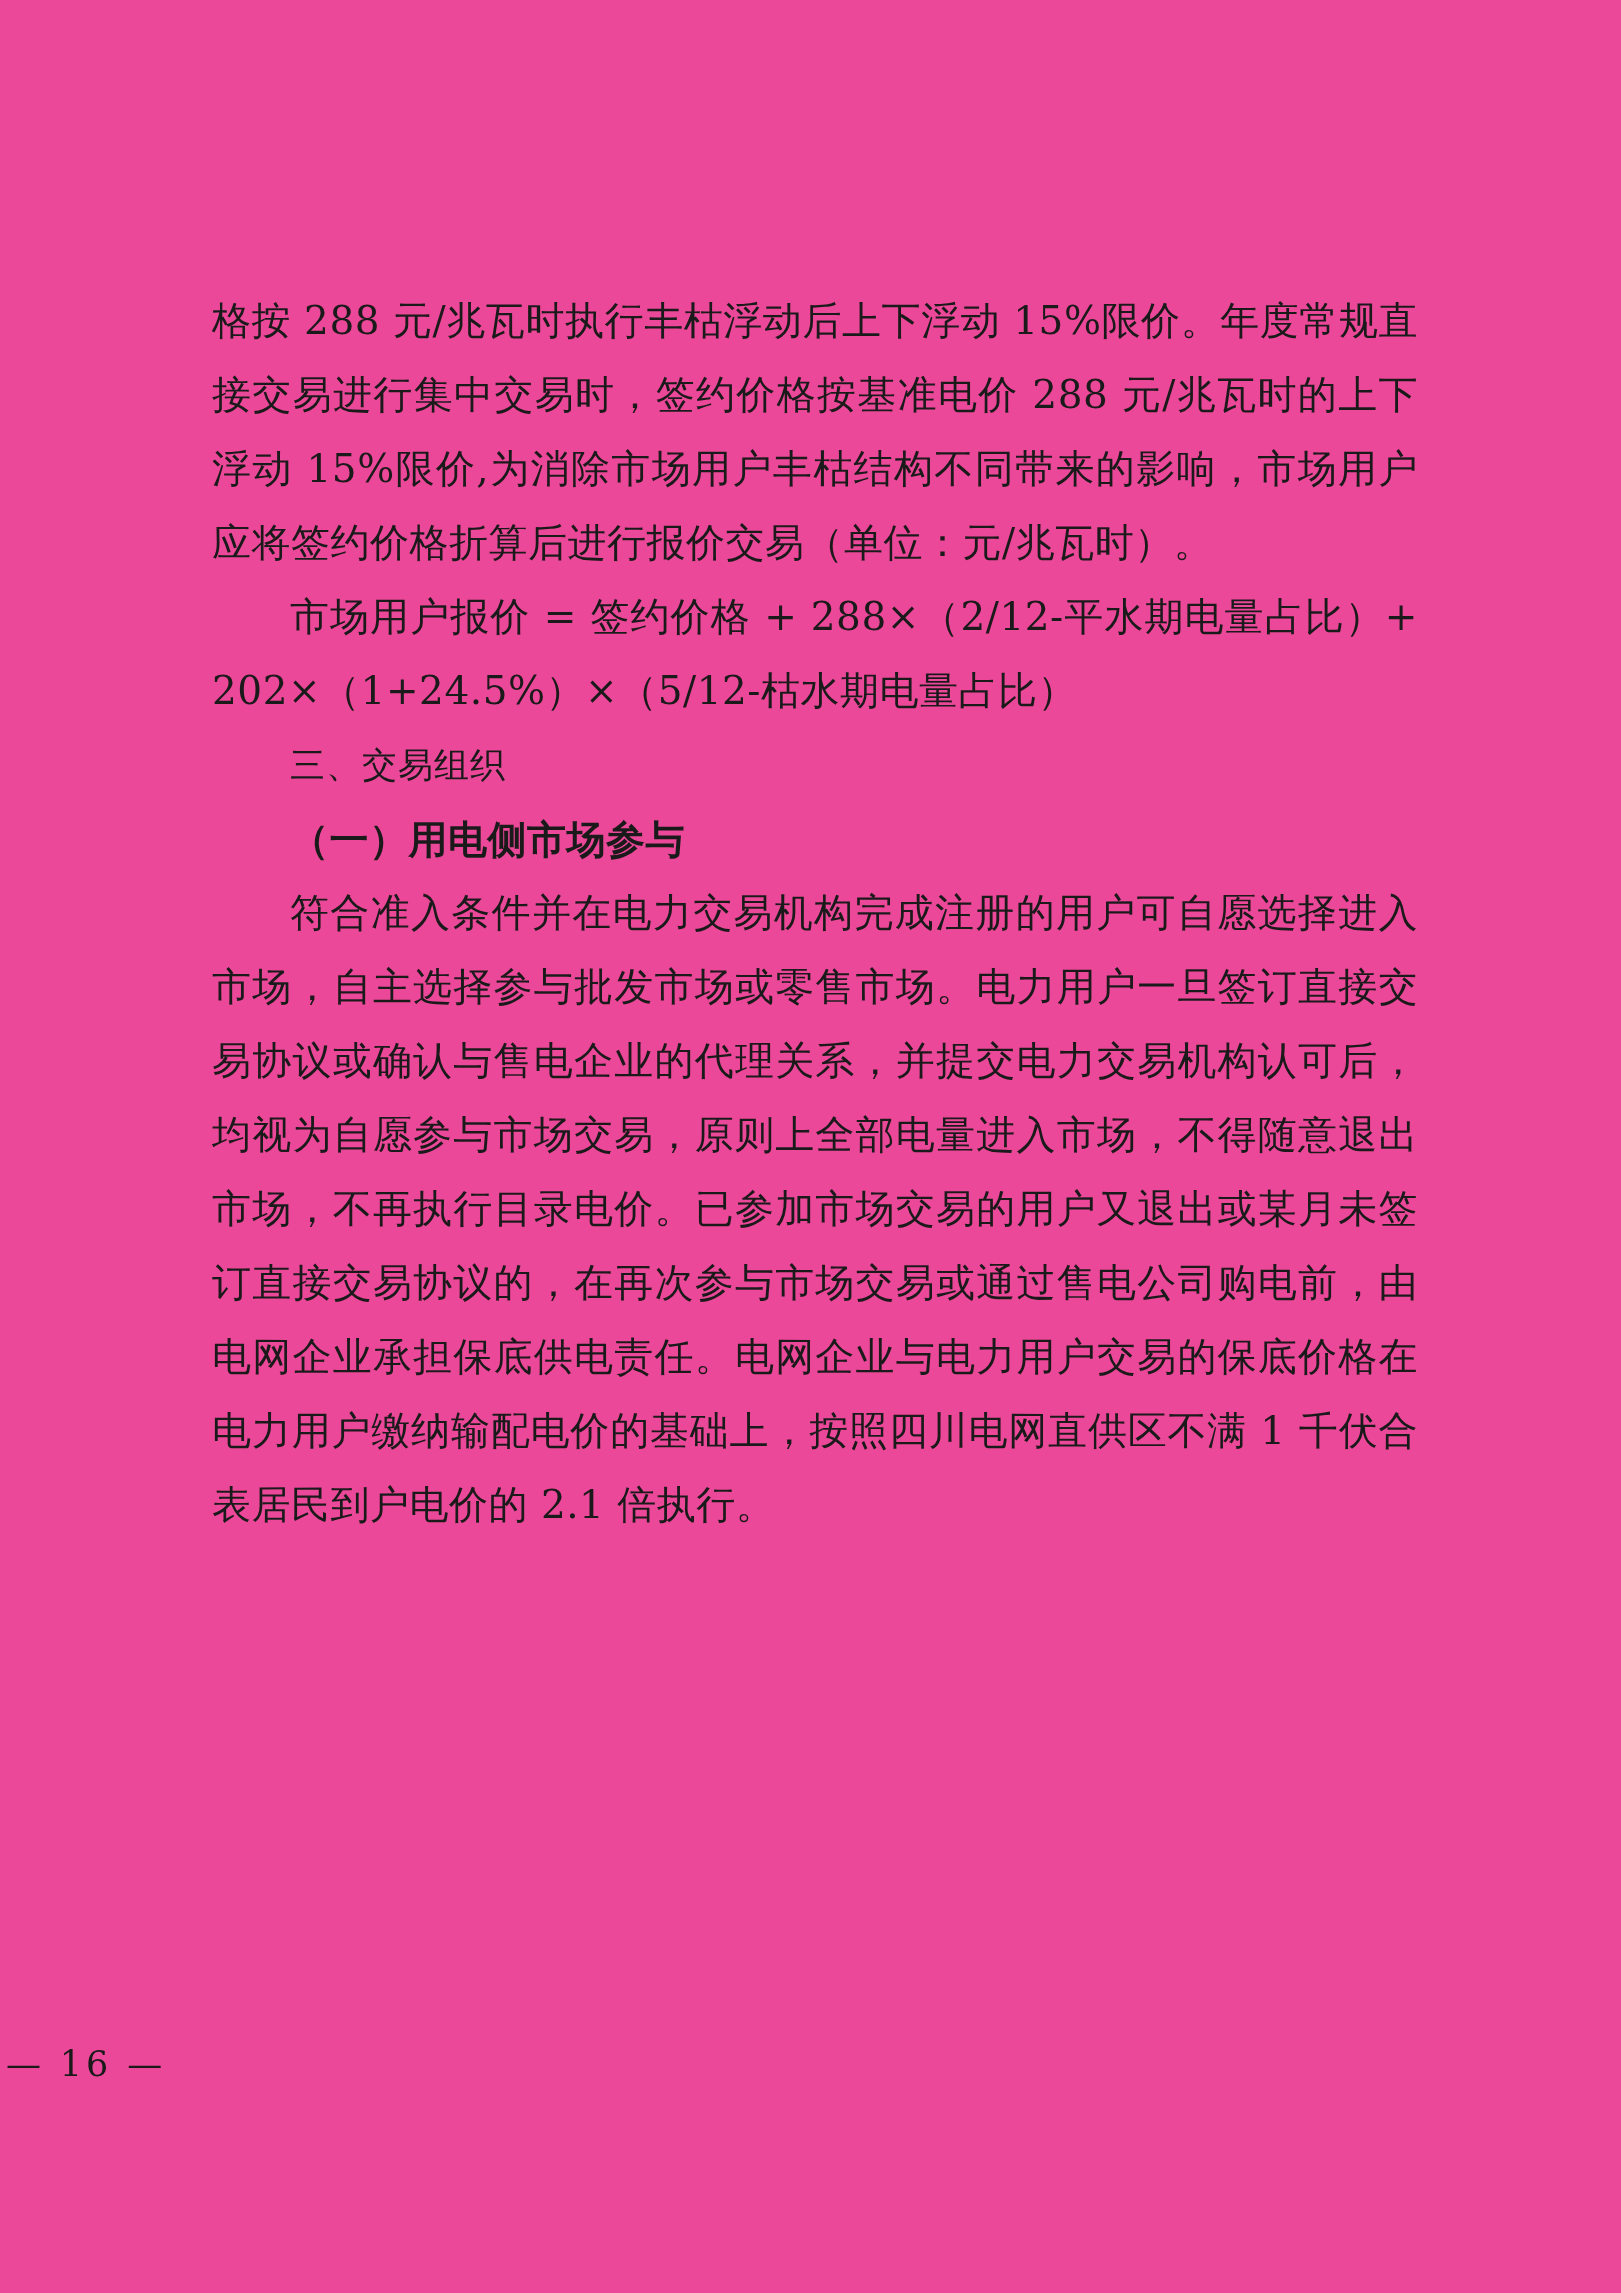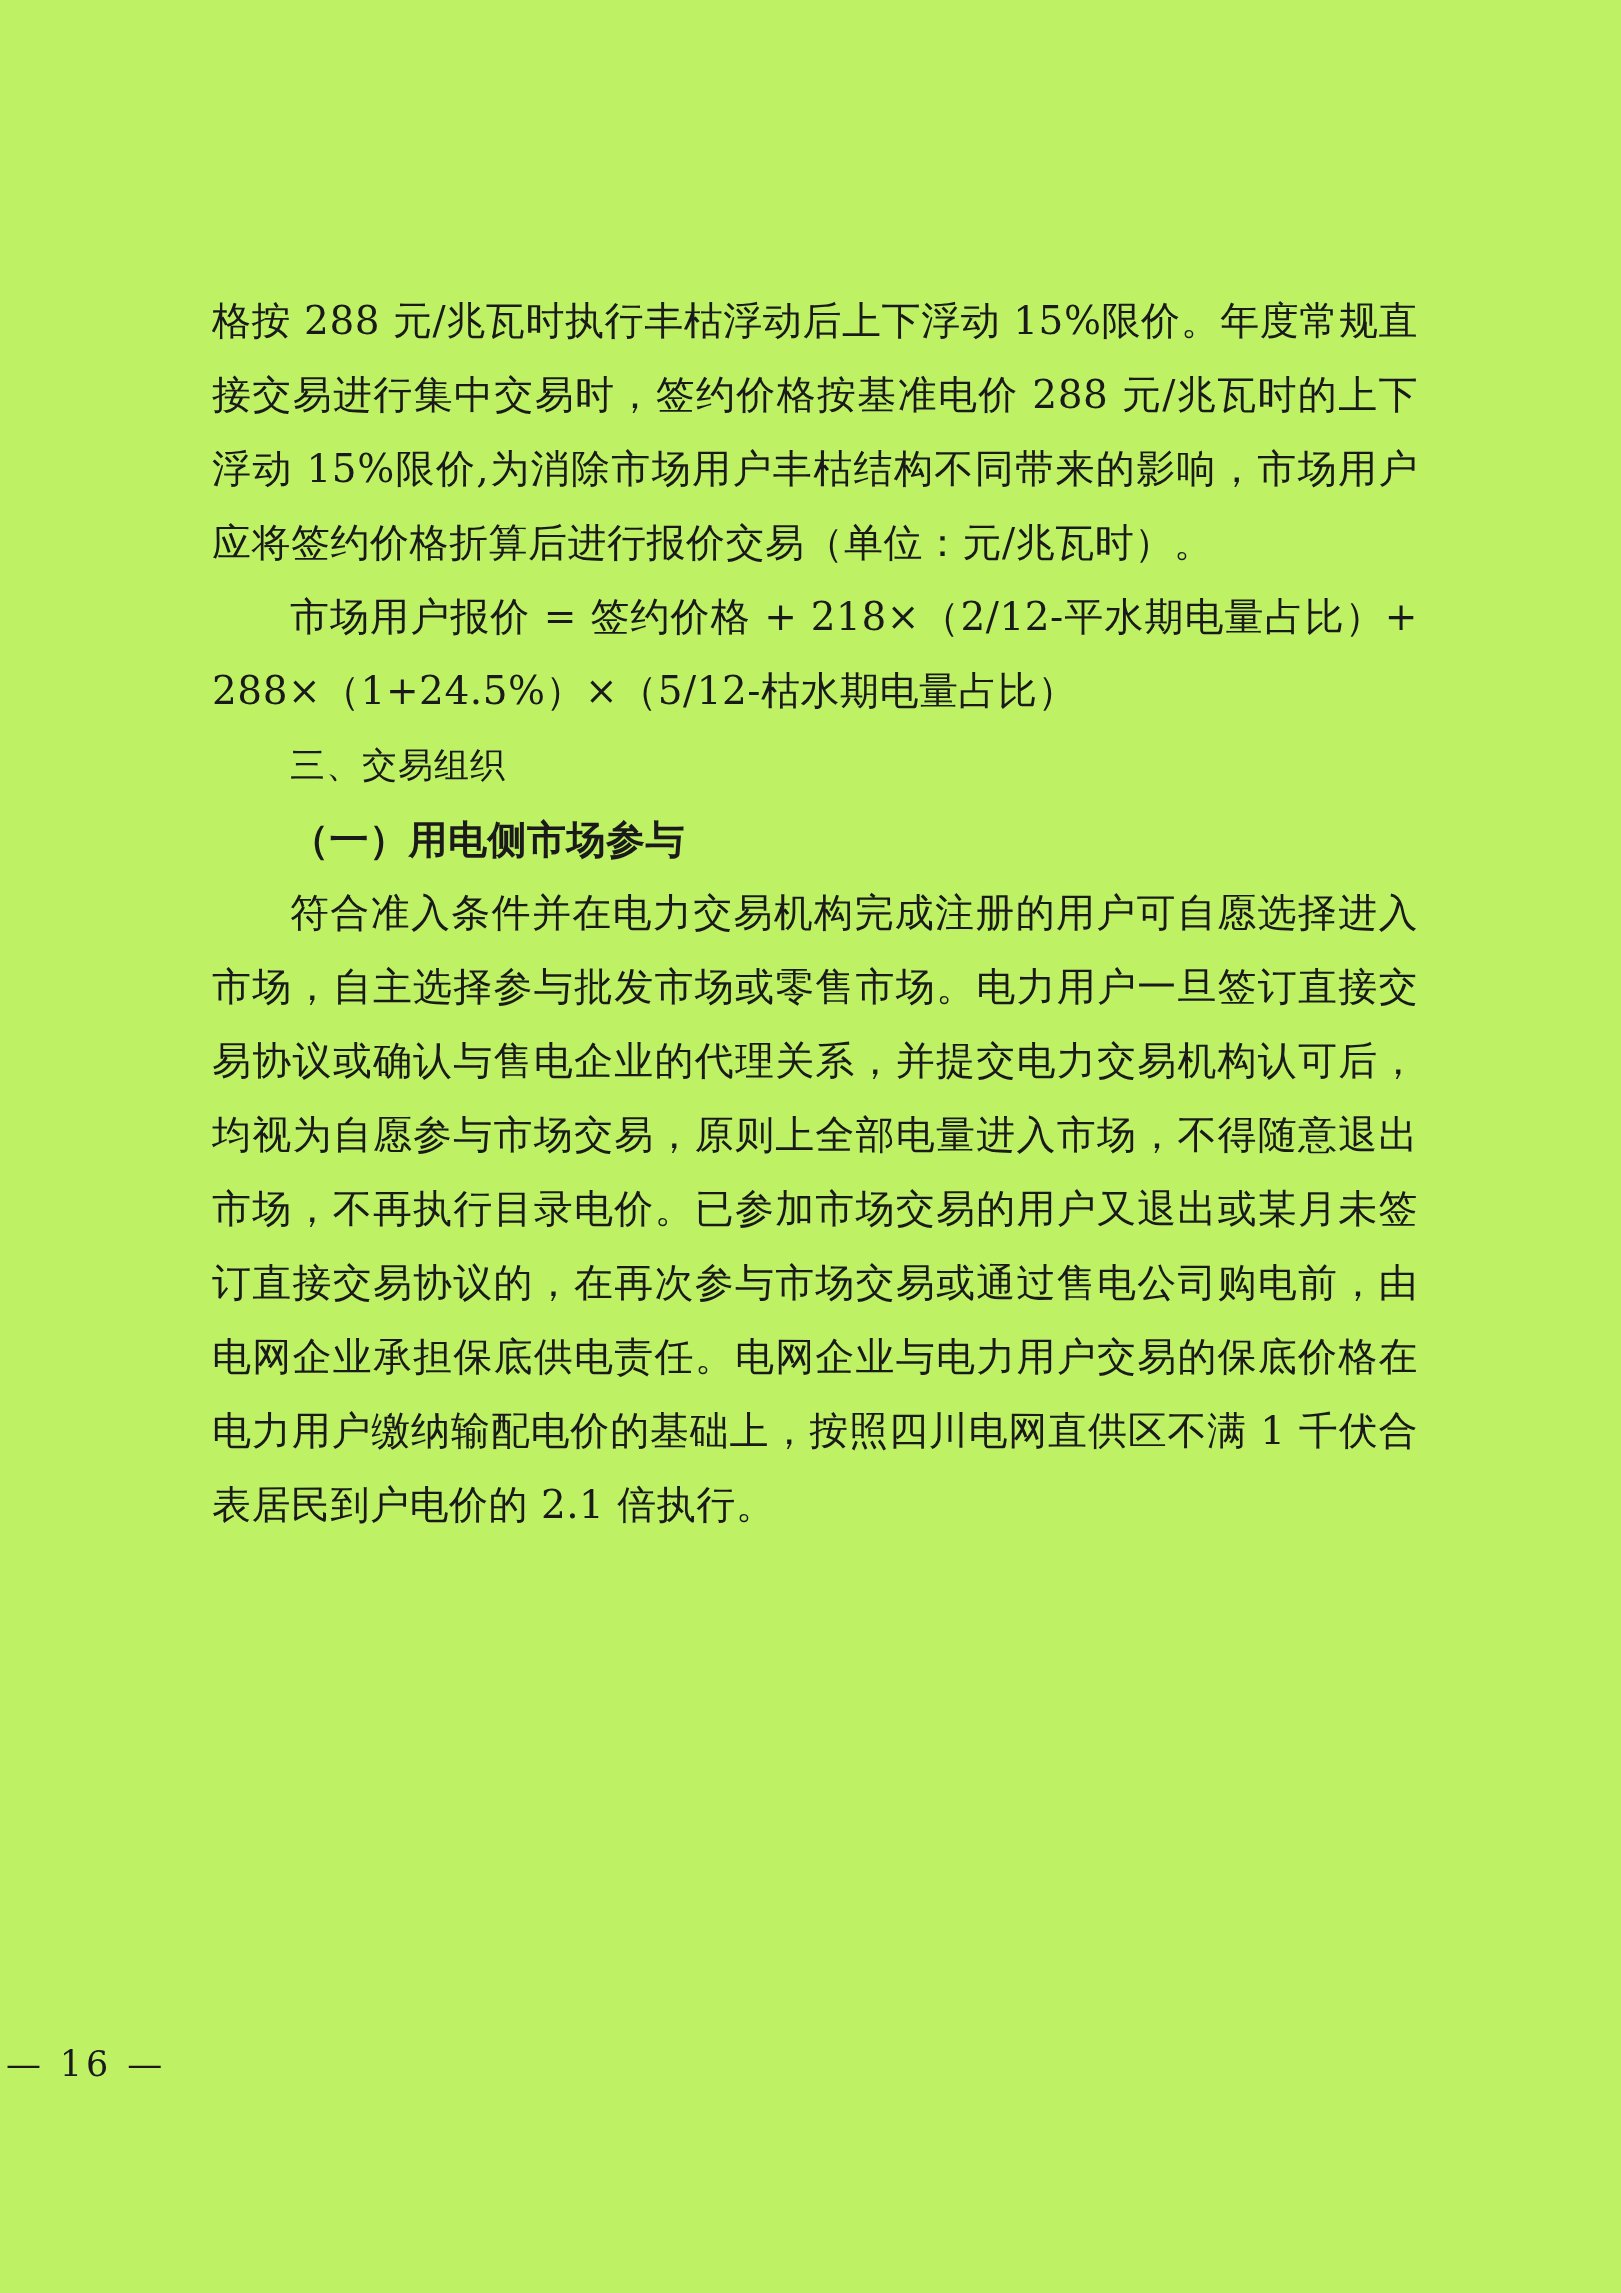--- a/index.html
+++ b/index.html
@@ -4,21 +4,21 @@
 <style>
   html, body {
     margin: 0;
     padding: 0;
     background: #ffffff;
   }
   .page {
     position: relative;
     width: 1621px;
     height: 2294px;
-    background: #bef264;
+    background: #ec4899;
     margin: 0 auto;
     overflow: hidden;
     font-family: "DejaVu Serif", "Liberation Serif", serif;
     color: #1a1a1a;
   }
   .content {
     position: absolute;
     left: 212px;
     top: 284px;
     width: 1206px;
@@ -68,21 +68,21 @@
     display: inline-block;
     padding: 0 5.9px;
   }
 </style>
 </head>
 <body>
 
 <div class="page">
   <div class="content">
     <p class="hang">格按 288 元/兆瓦时执行丰枯浮动后上下浮动 15%限价。年度常规直接交易进行集中交易时，签约价格按基准电价 288 元/兆瓦时的上下浮动 15%限价,为消除市场用户丰枯结构不同带来的影响，市场用户应将签约价格折算后进行报价交易（单位：元/兆瓦时）。</p>
-    <p class="indent">市场用户报价 = 签约价格 + 218×（2/12-平水期电量占比）+ 288×（1+24.5%）×（5/12-枯水期电量占比）</p>
+    <p class="indent">市场用户报价 = 签约价格 + 288×（2/12-平水期电量占比）+ 202×（1+24.5%）×（5/12-枯水期电量占比）</p>
     <h2 class="heading">三、交易组织</h2>
     <h3 class="subheading">（一）用电侧市场参与</h3>
     <p class="indent">符合准入条件并在电力交易机构完成注册的用户可自愿选择进入市场，自主选择参与批发市场或零售市场。电力用户一旦签订直接交易协议或确认与售电企业的代理关系，并提交电力交易机构认可后，均视为自愿参与市场交易，原则上全部电量进入市场，不得随意退出市场，不再执行目录电价。已参加市场交易的用户又退出或某月未签订直接交易协议的，在再次参与市场交易或通过售电公司购电前，由电网企业承担保底供电责任。电网企业与电力用户交易的保底价格在电力用户缴纳输配电价的基础上，按照四川电网直供区不满 1 千伏合表居民到户电价的 2.1 倍执行。</p>
   </div>
   <div class="footer">
     <span class="pnum">— 16 —</span>
   </div>
 </div>
 
 

